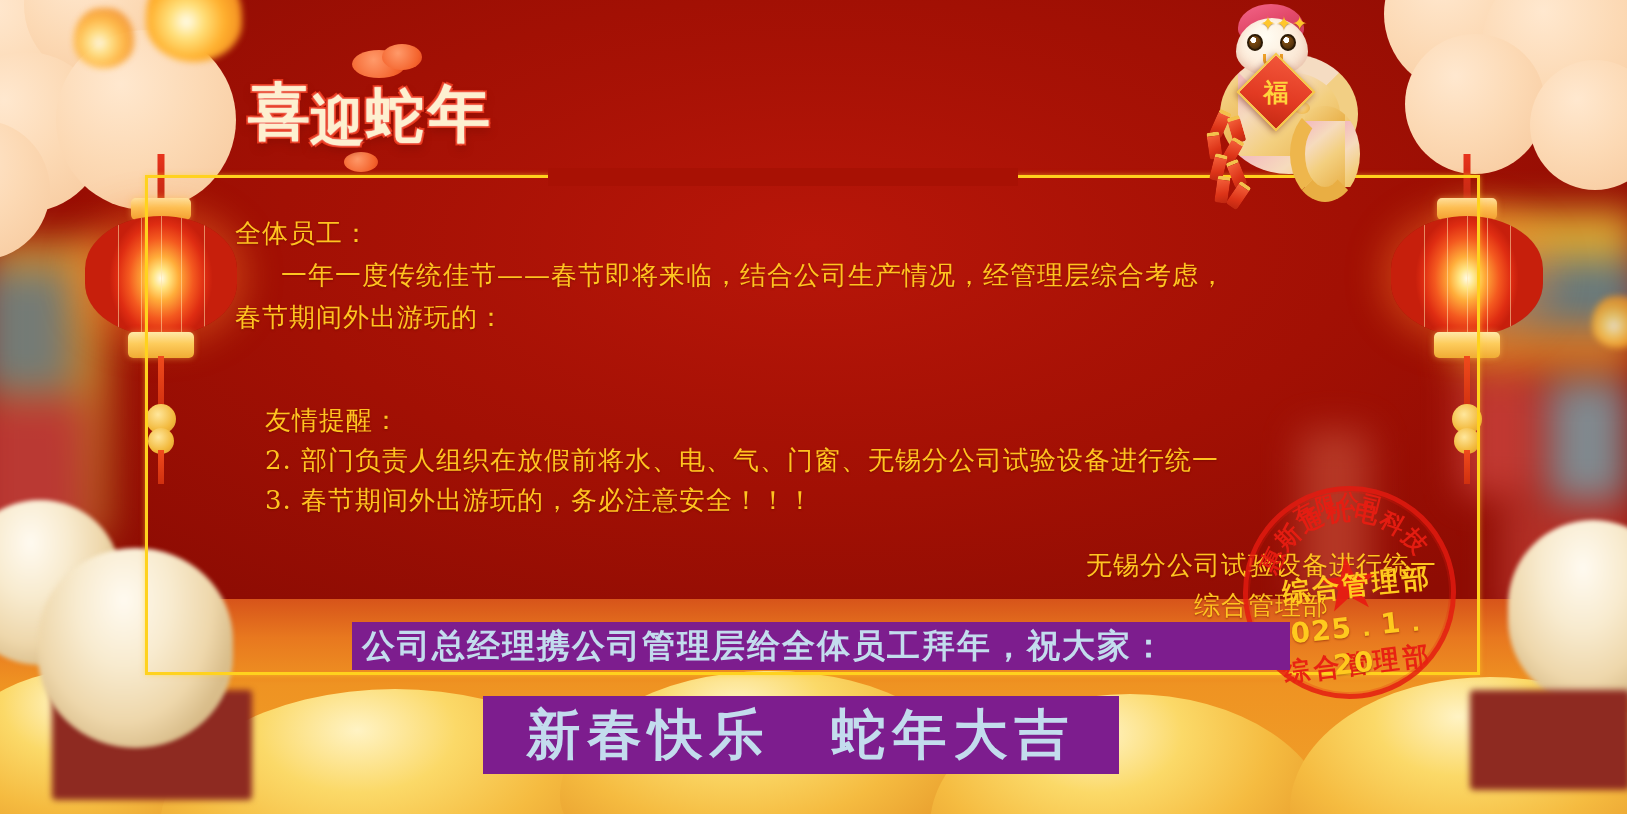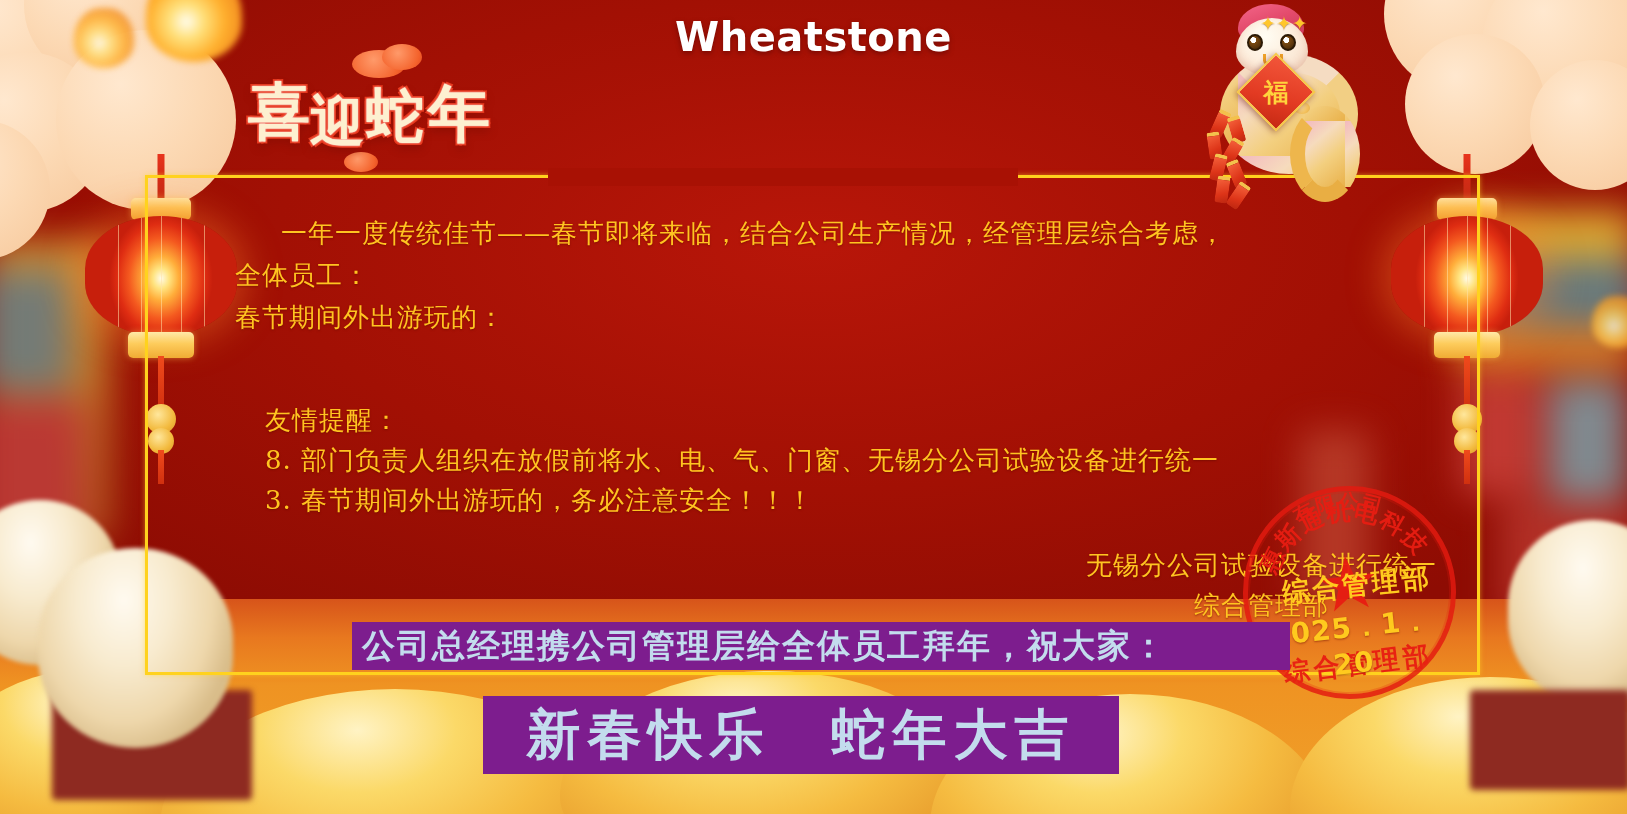--- a/index.html
+++ b/index.html
@@ -405,32 +405,31 @@
       <div class="cracker" style="left:62px;top:114px;transform:rotate(-16deg);"></div>
       <div class="cracker" style="left:40px;top:130px;transform:rotate(-8deg);"></div>
       <div class="cracker" style="left:58px;top:136px;transform:rotate(30deg);"></div>
       <div class="cracker" style="left:44px;top:152px;transform:rotate(14deg);"></div>
       <div class="cracker" style="left:62px;top:158px;transform:rotate(-22deg);"></div>
       <div class="cracker" style="left:48px;top:174px;transform:rotate(8deg);"></div>
       <div class="cracker" style="left:64px;top:180px;transform:rotate(34deg);"></div>
     </div>
   </div>
 
-  <div class="brand">Wheatstone</div>
 
   <div class="body-text">
+    <p>全体员工：</p>
     <p><span class="ind"></span><span>一年一度传统佳节——春节即将来临，结合公司生产情况，经管理层综合考虑，</span></p>
-    <p>全体员工：</p>
     <p>春节期间外出游玩的：</p>
   </div>
 
 
   <div class="notes">
     <p><span style="display:inline-block;width:30px;"></span><span>友情提醒：</span></p>
-    <p><span style="display:inline-block;width:30px;"></span><span>8. 部门负责人组织在放假前将水、电、气、门窗、无锡分公司试验设备进行统一</span></p>
+    <p><span style="display:inline-block;width:30px;"></span><span>2. 部门负责人组织在放假前将水、电、气、门窗、无锡分公司试验设备进行统一</span></p>
     <p><span style="display:inline-block;width:30px;"></span><span>3. 春节期间外出游玩的，务必注意安全！！！</span></p>
   </div>
 
   <div class="signature">
     <div>无锡分公司试验设备进行统一</div>
     <div>综合管理部</div>
   </div>
 
   <div class="seal">
     <svg class="arc" viewBox="0 0 213 213">

